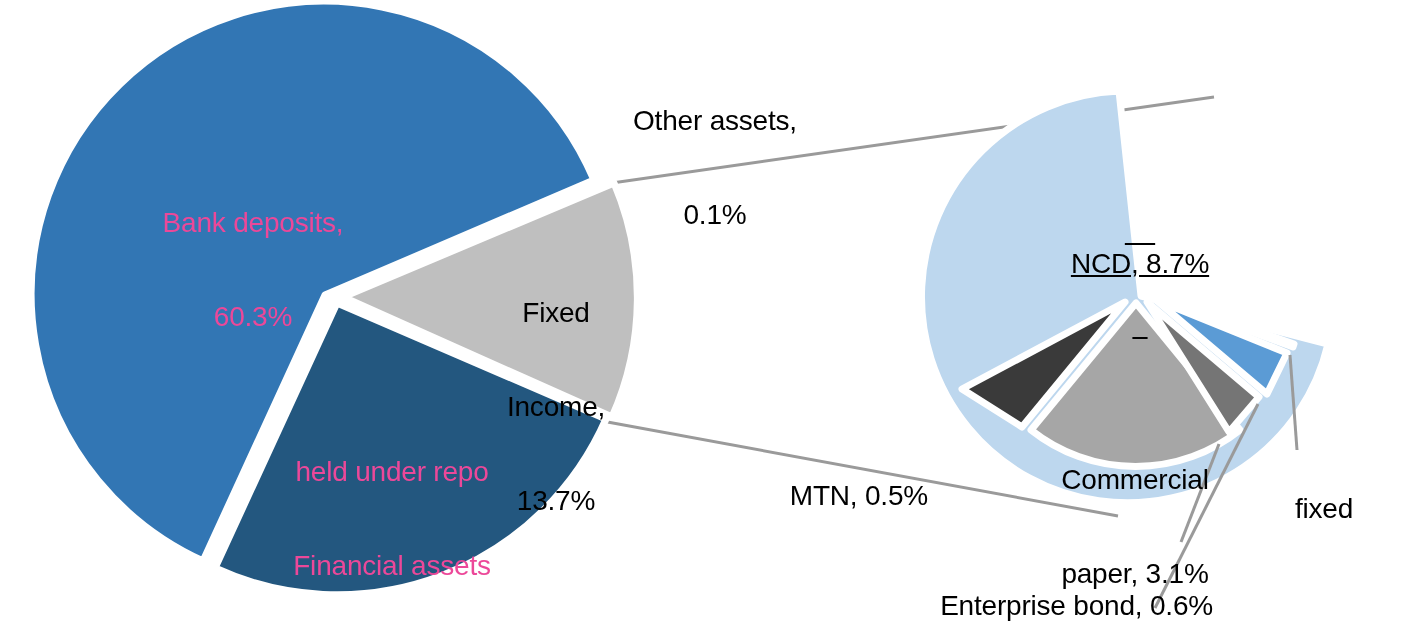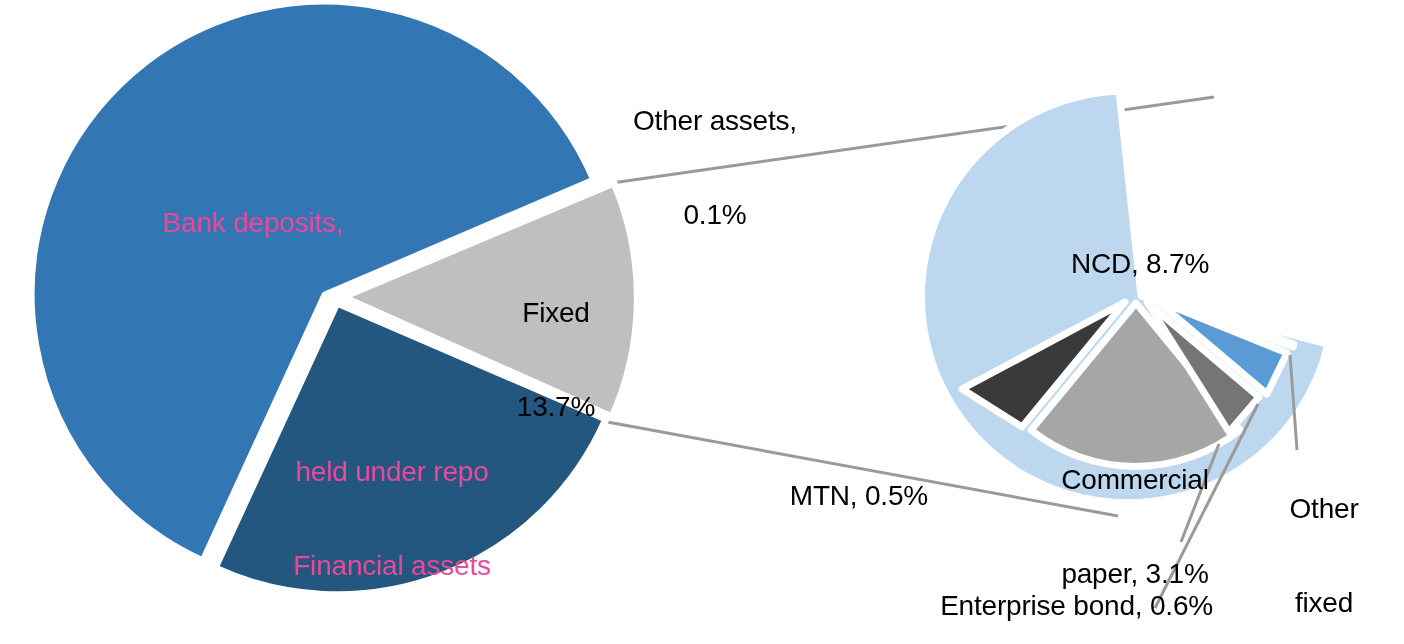--- a/index.html
+++ b/index.html
@@ -114,40 +114,42 @@
 
     <g>
       <path class="leader" d="M 1219 444 L 1181 542"></path>
       <path class="leader" d="M 1258 404 L 1155 608"></path>
       <path class="leader" d="M 1290 355 L 1297 450"></path>
     </g>
   </svg>
 
   <div class="lbl white center" style="left:128px; top:144px; width:250px;">
     <div>Bank deposits,</div>
+    <div>60.3%</div>
   </div>
 
   <div class="lbl white center" style="left:252px; top:393px; width:280px;">
     <div>held under repo</div>
     <div>Financial assets</div>
     
     
   </div>
 
   <div class="lbl center" style="left:471px; top:234px; width:170px;">
     <div>Fixed</div>
+    <div>Income,</div>
     <div>13.7%</div>
   </div>
 
   <div class="lbl center" style="left:600px; top:42px; width:230px;">
     <div>Other assets,</div>
     <div>0.1%</div>
   </div>
 
-  <div class="lbl center" style="left:1040px; top:185px; width:200px;">
+  <div class="lbl center" style="left:1040px; top:185px; width:200px;text-decoration:underline;">
     <div>NCD, 8.7%</div>
   </div>
 
   <div class="lbl right" style="left:688px; top:417px; width:240px;">
     <div>MTN, 0.5%</div>
   </div>
 
   <div class="lbl center" style="left:1030px; top:401px; width:210px;">
     <div>Commercial</div>
     <div>paper, 3.1%</div>
@@ -155,19 +157,18 @@
 
   <div class="lbl right" style="left:813px; top:527px; width:400px;">
     <div>Enterprise bond, 0.6%</div>
   </div>
 
   <div class="lbl right" style="left:838px; top:593px; width:400px;">
     
   </div>
 
   <div class="lbl center" style="left:1253px; top:430px; width:142px;">
-    <div>Other</div>
     <div>fixed</div>
     
     
   </div>
 
 </div>
 
 </body></html>

